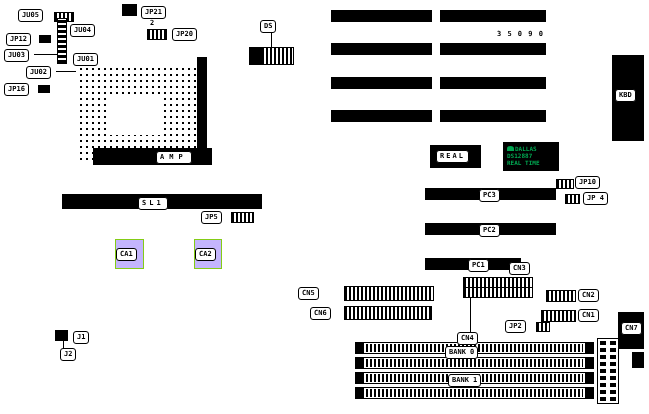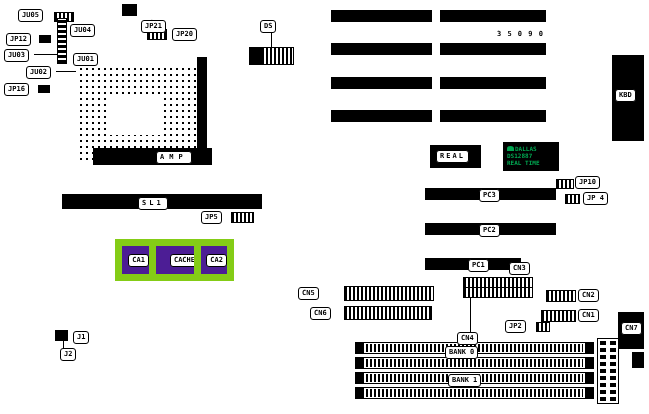--- a/index.html
+++ b/index.html
@@ -11,22 +11,22 @@
   .txt{position:absolute;font:bold 7px/8px "DejaVu Sans Mono",monospace;color:#000;z-index:4;}
   .solid{position:absolute;background:#000;z-index:2;}
   .hstripe{position:absolute;border:1px solid #000;
            background:repeating-linear-gradient(90deg,#000 0 2px,#fff 2px 4px);z-index:3;}
   .vstripe{position:absolute;border:1px solid #000;
            background:repeating-linear-gradient(0deg,#000 0 3px,#fff 3px 5px);z-index:3;}
   .wire{position:absolute;background:#000;z-index:1;}
   .socket{position:absolute;background-image:radial-gradient(circle,#000 1.1px,transparent 1.3px);
           background-size:6px 6px;z-index:2;}
   .hole{position:absolute;background:#fff;}
-  .chip{position:absolute;border:7px solid #84cc16;background:#4c1d95;display:flex;
-        align-items:center;justify-content:flex-end;z-index:3;}
+  .chip{position:absolute;border:1px solid #84cc16;background:#c4b5fd;display:flex;
+        align-items:center;justify-content:flex-start;z-index:3;}
   .tag{background:#fff;border:1px solid #000;border-radius:3px;
        font:bold 7px/9px "DejaVu Sans Mono",monospace;padding:1px 3px;color:#000;white-space:nowrap;}
   .simm{position:absolute;border:1px solid #000;display:flex;background:#fff;z-index:2;}
   .simm .cap{width:8px;background:#000;}
   .simm .pins{flex:1;margin:1px 2px;background:repeating-linear-gradient(90deg,#000 0 2px,#fff 2px 4px);}
   .pwr{position:absolute;border:1px solid #000;background:#fff;z-index:2;}
   .pwr .col{position:absolute;top:2px;bottom:2px;width:6px;
             background:repeating-linear-gradient(0deg,#000 0 4px,#fff 4px 7px);}
   .rtc{position:absolute;background:#000;color:#00a550;z-index:3;
        font:bold 6px/7px "DejaVu Sans Mono",monospace;padding:3px 0 0 4px;box-sizing:border-box;}
@@ -36,21 +36,21 @@
 </style>
 </head>
 <body>
 
 <div class="board">
 
   <div class="lbl" style="left:18px;top:9px">JU05</div>
   <div class="hstripe" style="left:54px;top:12px;width:18px;height:8px"></div>
 
   <div class="solid" style="left:122px;top:4px;width:15px;height:12px"></div>
-  <div class="lbl" style="left:141px;top:20px">JP21</div>
+  <div class="lbl" style="left:141px;top:6px">JP21</div>
 
   <div class="lbl" style="left:6px;top:33px">JP12</div>
   <div class="solid" style="left:39px;top:35px;width:12px;height:8px"></div>
 
   <div class="vstripe" style="left:57px;top:18px;width:8px;height:44px"></div>
   <div class="lbl" style="left:70px;top:24px">JU04</div>
 
   <div class="txt" style="left:150px;top:19px">2</div>
   <div class="hstripe" style="left:147px;top:29px;width:18px;height:9px"></div>
   <div class="lbl" style="left:172px;top:28px">JP20</div>
@@ -172,20 +172,17 @@
   <div class="lbl" style="left:60px;top:348px">J2</div>
 
   <div class="solid" style="left:62px;top:194px;width:200px;height:15px"></div>
   <div class="lbl" style="left:138px;top:197px;letter-spacing:3px">SL1</div>
   <div class="lbl" style="left:201px;top:211px">JP5</div>
   <div class="hstripe" style="left:231px;top:212px;width:21px;height:9px"></div>
 
   <div class="chip" style="left:115px;top:239px;width:27px;height:28px">
     <span class="tag">CA1</span>
   </div>
-  <div class="chip" style="left:149px;top:239px;width:43px;height:28px">
-    <span class="tag">CACHE</span>
-  </div>
   <div class="chip" style="left:194px;top:239px;width:26px;height:28px">
     <span class="tag">CA2</span>
   </div>
 
 </div>
 
 </body></html>

